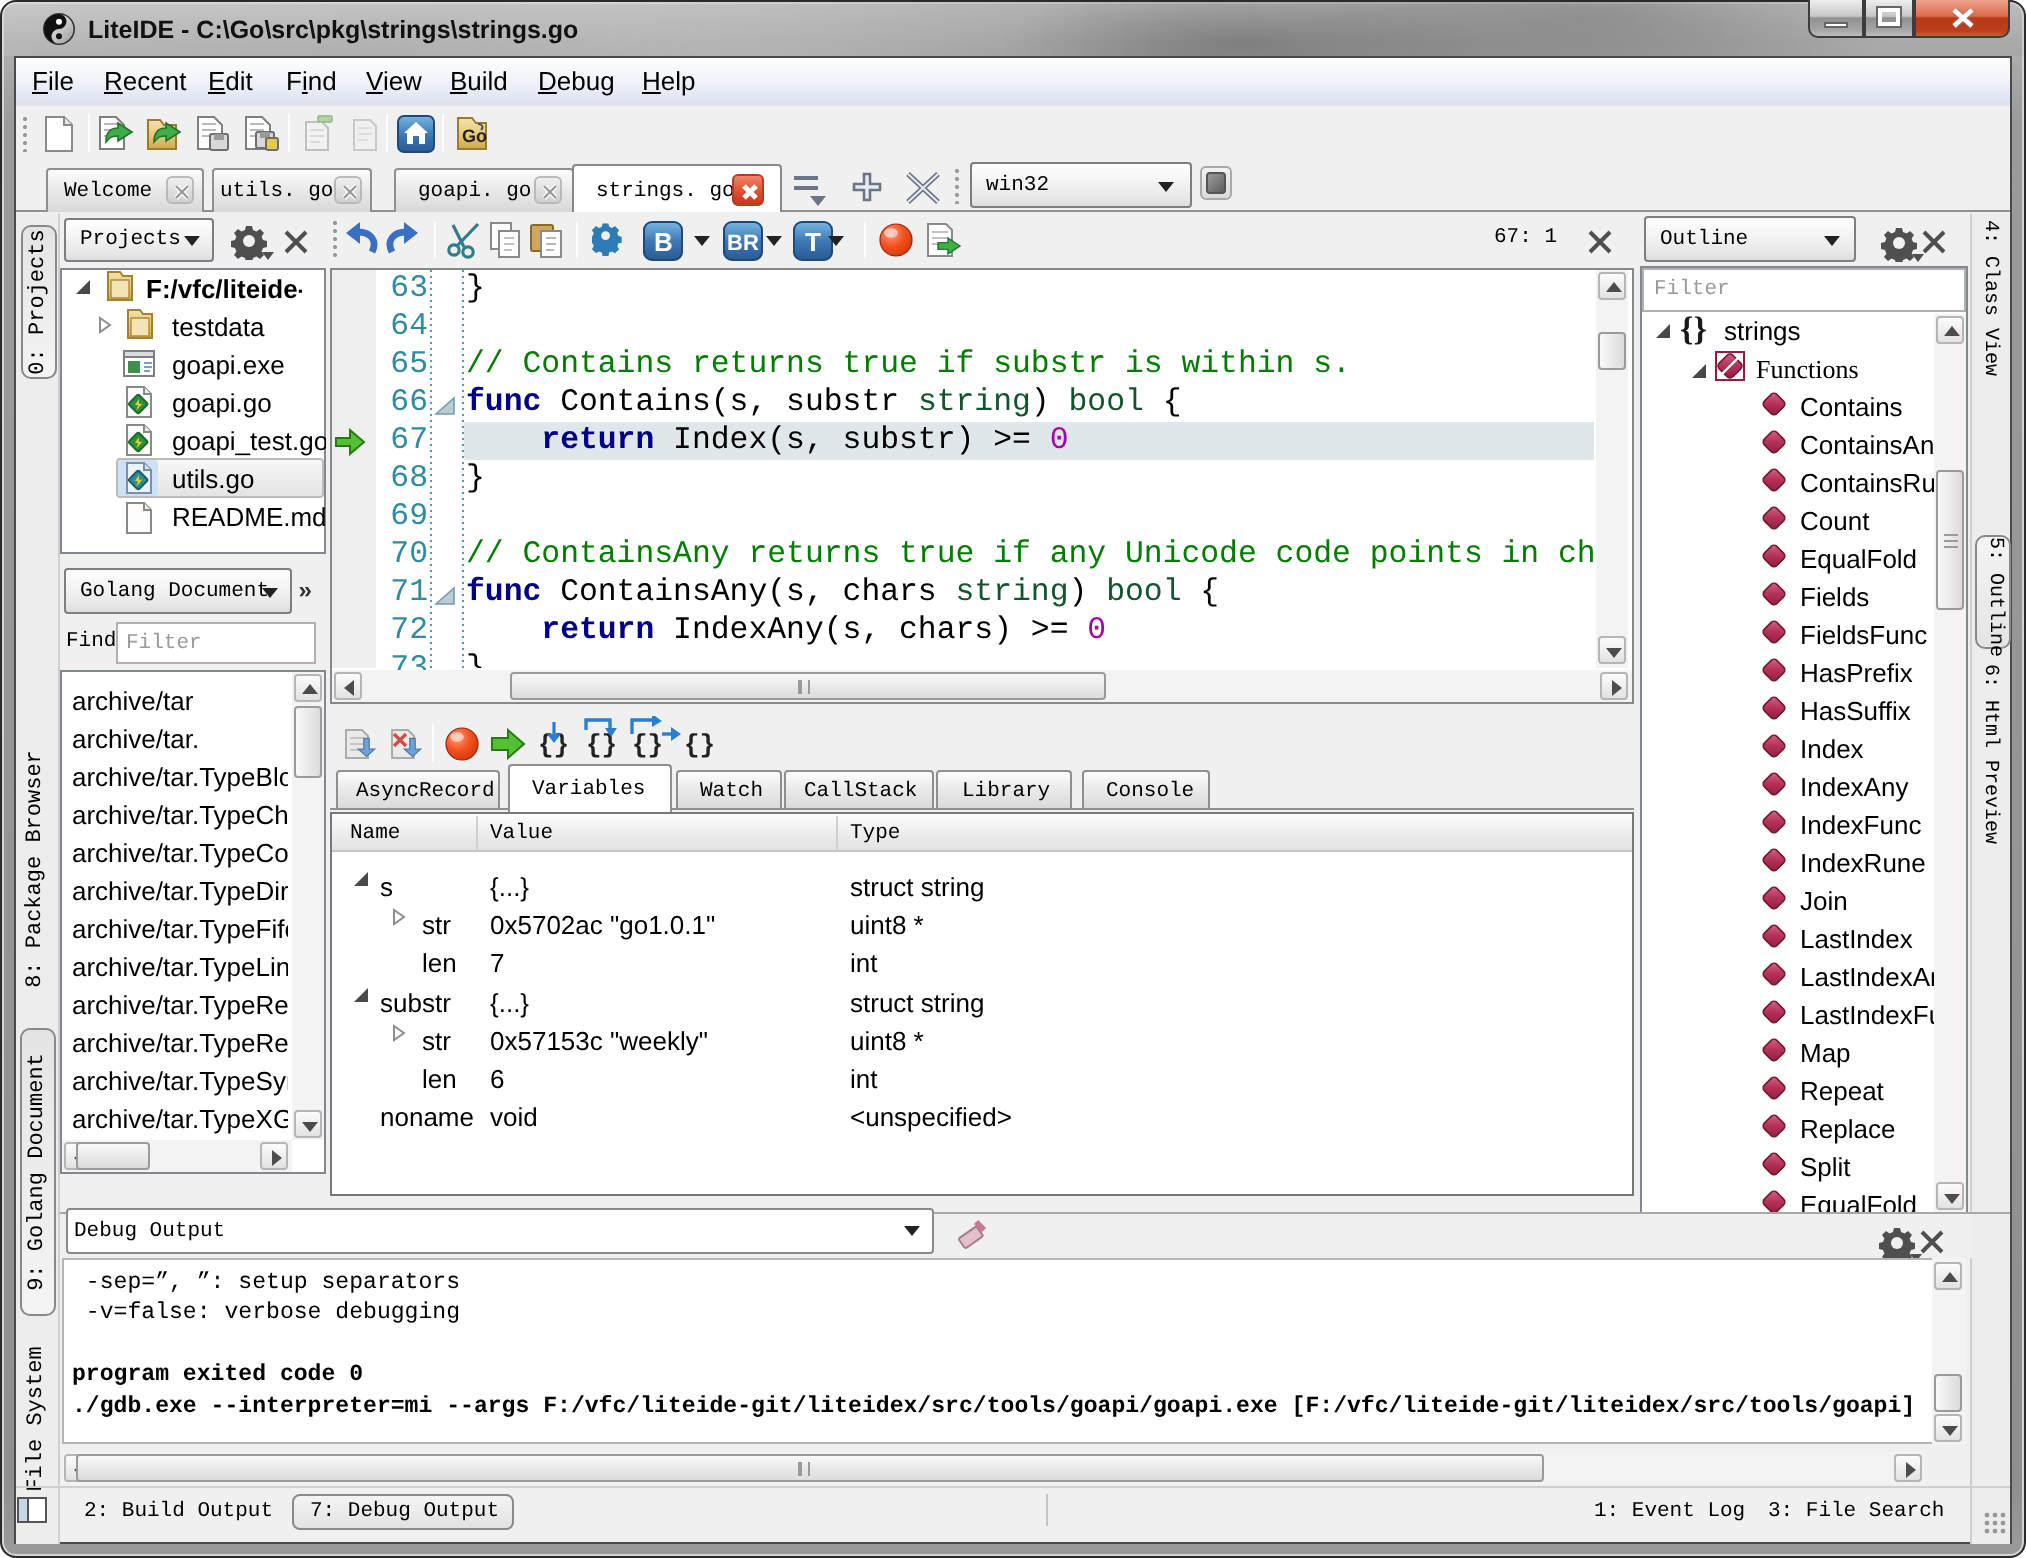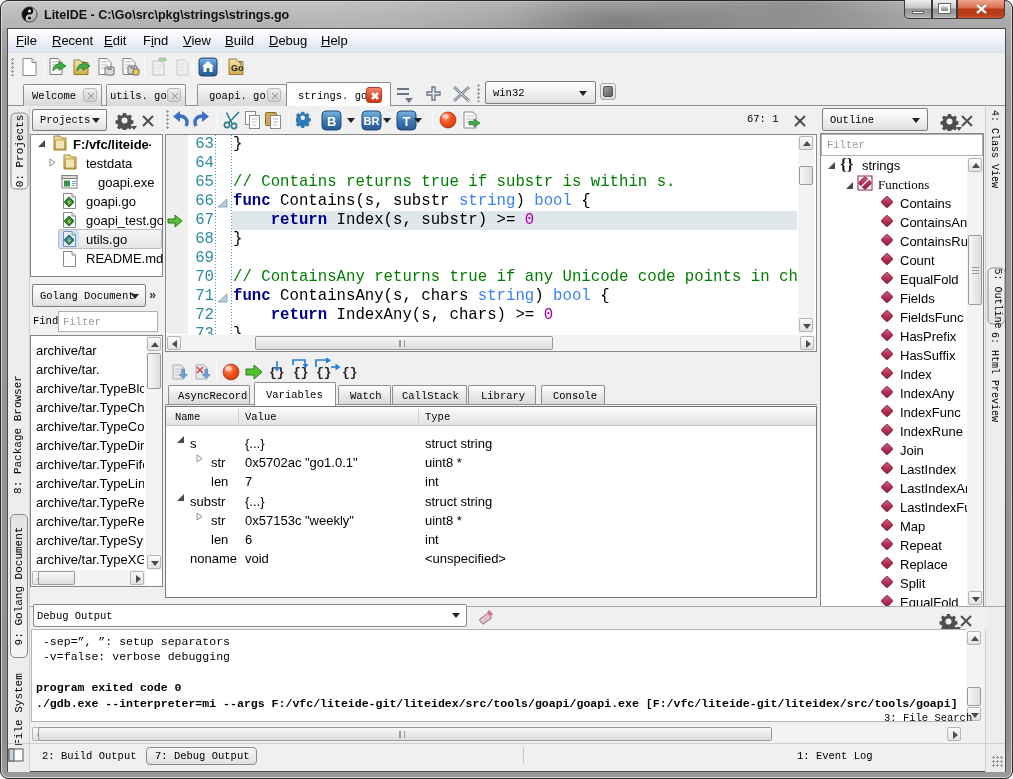--- a/index.html
+++ b/index.html
@@ -59,21 +59,21 @@
 .vtab{font-family:"Liberation Mono",monospace;font-size:10.5px;color:#000;text-align:center;white-space:nowrap;}
 .rl{transform:rotate(-90deg);}
 .rr{transform:rotate(90deg);}
 .vbtn{border:1px solid #898989;border-radius:5px;background:linear-gradient(90deg,#f4f4f4,#e4e4e4);}
 
 .trow{font-size:13px;color:#000;white-space:pre;}
 .mono{font-family:"Liberation Mono",monospace;}
 
 .code{font-family:"Liberation Mono",monospace;font-size:15.7px;white-space:pre;line-height:19px;}
 .kw{color:#00008b;font-weight:bold;}
-.ty{color:#3b82f6;}
+.ty{color:#14532d;}
 .cm{color:#007d00;}
 .num{color:#a800a8;}
 .ln{font-family:"Liberation Mono",monospace;font-size:15.7px;color:#2e8ba0;line-height:19px;text-align:right;white-space:pre;}
 </style>
 </head>
 <body>
 <div class="abs" id="frame"></div>
 <div class="abs" id="tshade"></div>
 <div class="abs" id="title">LiteIDE - C:\Go\src\pkg\strings\strings.go</div>
 <svg class="abs" style="left:21px;top:6px" width="17" height="17" viewBox="0 0 17 17">
@@ -326,21 +326,21 @@
     <path d="M3 2 h6 l1.5 2 h4.5 v12 h-12 z" fill="url(#fold)" stroke="#a5802f"></path>
     <path d="M4.5 6 h9 v9 h-9 z" fill="#f2e5b5" stroke="#b08c38" stroke-width="0.7"></path>
   </svg>
 <div class="abs trow" style="left:86px;top:156px;">testdata</div>
 <svg class="abs" style="left:61px;top:174px" width="17" height="16">
     <rect x="1" y="1.5" width="15" height="12.5" fill="#fff" stroke="#7f7f7f"></rect>
     <rect x="1" y="1.5" width="15" height="3" fill="#dcdcdc" stroke="#7f7f7f"></rect>
     <rect x="3" y="6.5" width="6" height="6" fill="#3e8f4e"></rect>
     <path d="M11 7.5 h4 M11 9.5 h4 M11 11.5 h3" stroke="#7aa0c8"></path>
   </svg>
-<div class="abs trow" style="left:86px;top:175px;margin-left:12px;">goapi.exe</div>
+<div class="abs trow" style="left:86px;top:175px;">goapi.exe</div>
 <svg class="abs" style="left:62px;top:192px" width="15" height="18">
     <path d="M1.5 1.5 h8.5 l3.5 3.5 v11.5 h-12 z" fill="#fdfdfd" stroke="#8a8a8a"></path>
     <path d="M10 1.5 v3.5 h3.5" fill="#eee" stroke="#8a8a8a"></path>
     <rect x="3.6" y="6.5" width="7" height="7" rx="1" transform="rotate(45 7.1 10)" fill="#2f8f3f" stroke="#1a6a2a"></rect>
     <path d="M7.5 7.5 l-2 3 h1.6 l-1 2.8 3-3.4 h-1.7 z" fill="#f4d02a"></path>
   </svg>
 <div class="abs trow" style="left:86px;top:194px;">goapi.go</div>
 <svg class="abs" style="left:62px;top:211px" width="15" height="18">
     <path d="M1.5 1.5 h8.5 l3.5 3.5 v11.5 h-12 z" fill="#fdfdfd" stroke="#8a8a8a"></path>
     <path d="M10 1.5 v3.5 h3.5" fill="#eee" stroke="#8a8a8a"></path>
@@ -669,21 +669,21 @@
 <div class="abs" style="left:8px;top:743px;width:997px;height:1px;background:#cfcfcf;"></div>
 <svg class="abs" style="left:8px;top:747px" width="17" height="17">
     <rect x="1" y="2" width="14" height="12" fill="#fff" stroke="#555"></rect>
     <rect x="1" y="2" width="5" height="12" fill="#c8d4e8" stroke="#555"></rect>
   </svg>
 <div class="abs mono" style="left:42px;top:750px;font-size:10.5px;">2: Build Output</div>
 <div class="abs" style="left:146px;top:747px;width:111px;height:18px;border:1px solid #898989;border-radius:4px;background:linear-gradient(#f4f4f4,#e2e2e2);"></div>
 <div class="abs mono" style="left:155px;top:750px;font-size:10.5px;">7: Debug Output</div>
 <div class="abs" style="left:523px;top:747px;width:1px;height:16px;background:#c5c5c5;"></div>
 <div class="abs mono" style="left:797px;top:750px;font-size:10.5px;">1: Event Log</div>
-<div class="abs mono" style="left:884px;top:712px;font-size:10.5px;">3: File Search</div>
+<div class="abs mono" style="left:884px;top:750px;font-size:10.5px;">3: File Search</div>
 <div class="abs" style="left:992px;top:756px;width:12px;height:12px;background-image:radial-gradient(circle at 1.5px 1.5px,#9a9a9a 1.2px,rgba(0,0,0,0) 1.3px);background-size:4px 4px;"></div>
 <svg width="0" height="0" style="position:absolute">
 <defs>
 <linearGradient id="yy" x1="0" y1="0" x2="1" y2="1">
         <stop offset="0" stop-color="#fff"></stop>
         <stop offset="1" stop-color="#999"></stop>
       </linearGradient>
 <linearGradient id="dg" x1="0" y1="0" x2="1" y2="1">
         <stop offset="0" stop-color="#d4688a"></stop>
         <stop offset="0.5" stop-color="#b53058"></stop>

